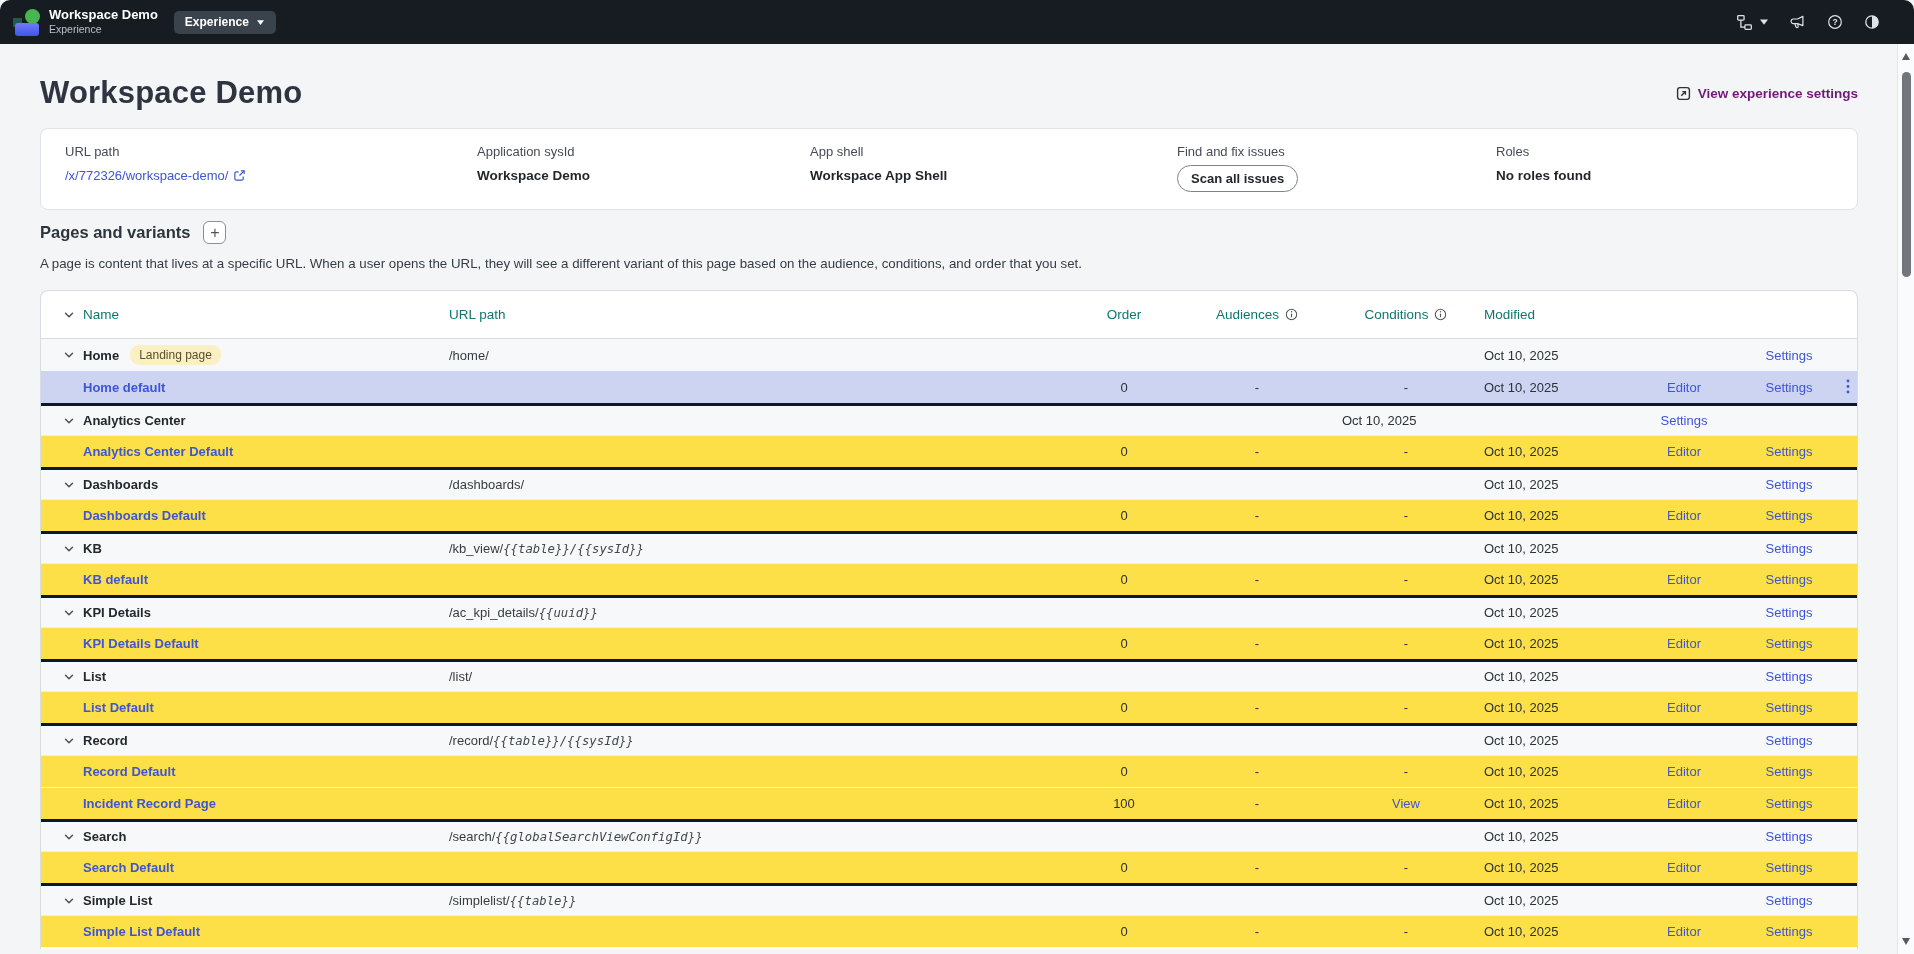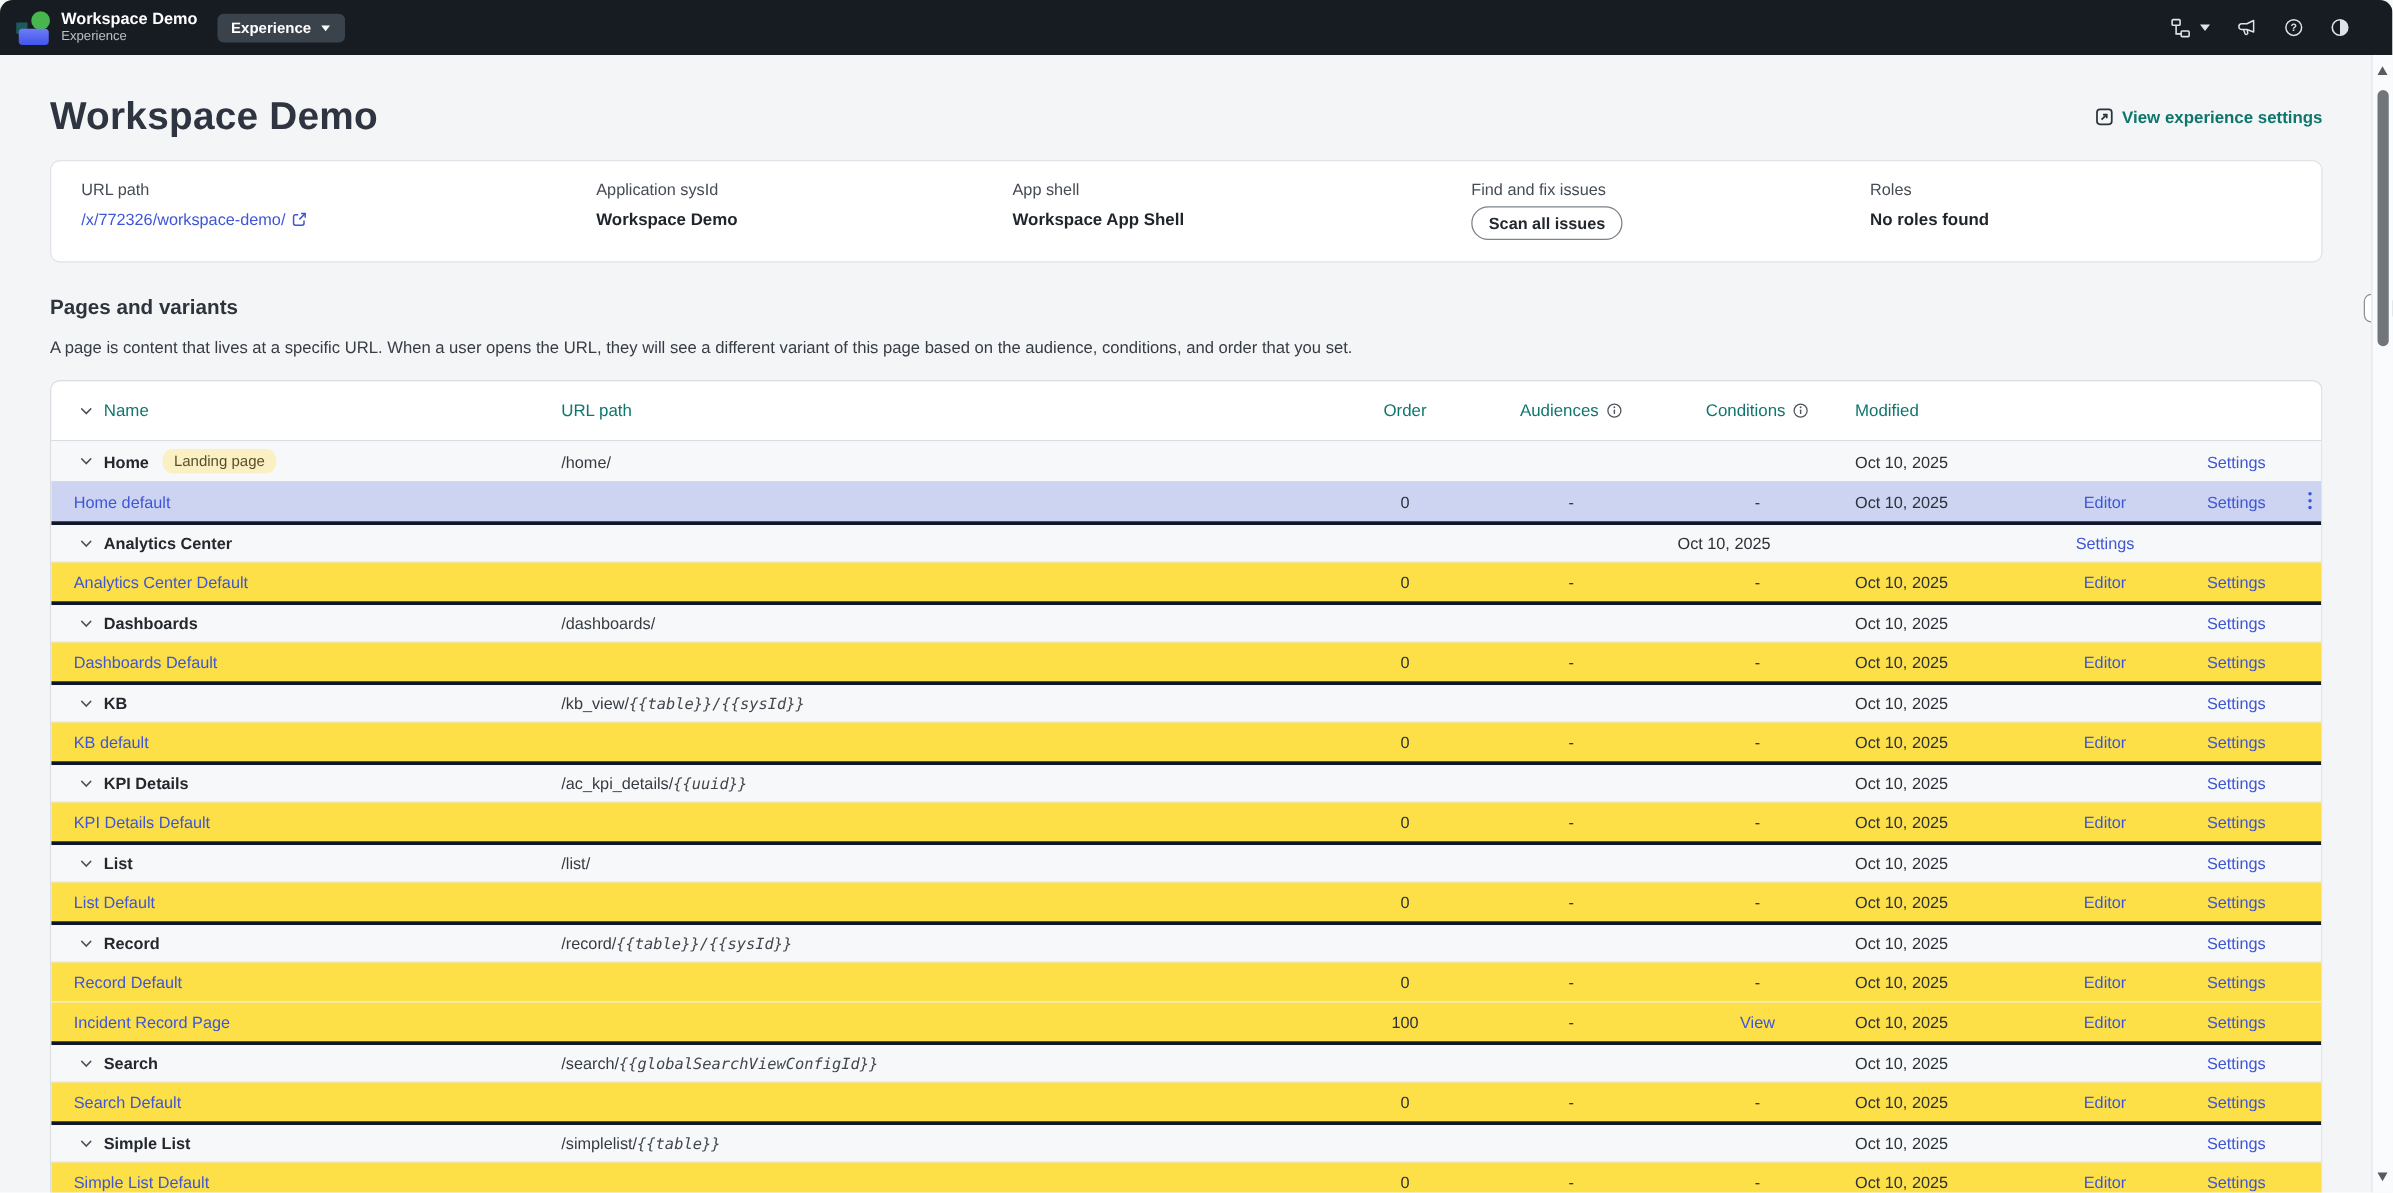--- a/index.html
+++ b/index.html
@@ -32,55 +32,55 @@
   .tb-sp { margin-right:9px; }
   
   .scrollbar { position:absolute; right:0; top:44px; width:17px; height:910px; background:#fafbfc; border-left:1px solid #e4e6e9; }
   .sb-up, .sb-down { position:absolute; left:4px; width:0; height:0; }
   .sb-up { top:9px; border-left:4.5px solid transparent; border-right:4.5px solid transparent; border-bottom:7px solid #555b61; }
   .sb-down { bottom:9px; border-left:4.5px solid transparent; border-right:4.5px solid transparent; border-top:7px solid #555b61; }
   .sb-thumb { position:absolute; top:28px; left:3.5px; width:9px; height:205px; border-radius:5px; background:#71767c; }
   
   .page-head { display:flex; justify-content:space-between; align-items:flex-start; padding:74px 56px 0 40px; }
   .page-title { font-size:31px; font-weight:600; color:#2e3440; letter-spacing:.2px; line-height:38px; margin:0; }
-  .view-link { display:flex; align-items:center; gap:7px; font-size:13.5px; font-weight:bold; color:#0f766e; margin-top:12px; cursor:pointer; white-space:nowrap; }
+  .view-link { display:flex; align-items:center; gap:7px; font-size:13.5px; font-weight:bold; color:#701a75; margin-top:12px; cursor:pointer; white-space:nowrap; }
   
   .info-card {
     margin:16px 56px 0 40px; width:1818px; background:#fff; border:1px solid #dfe2e7; border-radius:8px;
     padding:15px 24px 17px; display:grid; grid-template-columns:412px 333px 367px 319px auto;
   }
   .info-label { font-size:13px; color:#454c55; }
   .info-value { margin-top:9px; font-size:13.5px; font-weight:bold; color:#1f252b; }
   .info-value.lnk { font-weight:normal; font-size:13px; display:flex; align-items:center; gap:5px; }
   a.link { color:#3d55d6; text-decoration:none; cursor:pointer; }
   .scan-btn {
     margin-top:6px; height:27px; padding:0 13px; border:1px solid #7c828a; border-radius:14px;
     background:#fff; font-weight:bold; font-size:13px; color:#23282e; font-family:"Liberation Sans",sans-serif; cursor:pointer;
   }
   
-  .section-head { margin:25px 0 0 40px; display:flex; align-items:center; gap:13px;justify-content:space-between; }
+  .section-head { margin:11px 0 0 40px; display:flex; align-items:center; gap:13px; }
   .section-title { font-size:16.5px; font-weight:bold; color:#2e343c; margin:0; }
   .add-btn { width:23px; height:23px; border:1px solid #8a9097; border-radius:6px; background:#fff; color:#4e555d;
     font-size:16px; line-height:1; display:flex; align-items:center; justify-content:center; cursor:pointer; padding:0; }
   .section-desc { margin:12px 0 0 40px; font-size:13.3px; color:#363c44; }
   
   .table-card {
     margin:19px 0 0 40px; width:1818px; height:659px; background:#fff;
     border:1px solid #d9dce0; border-bottom:none; border-radius:8px 8px 0 0; overflow:hidden;
   }
   .trow { display:grid; grid-template-columns:408px 620px 110px 156px 142px 150px 114px 96px 22px;
     align-items:center; height:32px; font-size:13px; color:#2b3138; }
   .trow.thead { height:48px; font-size:13.5px; color:#0f766e; border-bottom:1px solid #d9dce0; }
   .trow.parent { background:#f7f8f9; border-top:3px solid #0f172a; }
   .trow.variant { background:#fde047; border-top:1px solid #eceef1; }
   .trow.variant.selected { background:#cdd4f2; border-top-color:#cdd4f2; }
   .trow.parent:first-of-type { border-top:none; }
   .c { overflow:hidden; white-space:nowrap; }
   .c.name { display:flex; align-items:center; gap:8px; padding-left:22px; }
-  .c.name.indent { padding-left:18px; }
+  .c.name.indent { padding-left:42px;font-weight:bold; }
   .c.order { text-align:center; }
   .c.aud { text-align:center; }
   .c.cond { text-align:center; }
   .c.mod { padding-left:7px; }
   .c.editor { text-align:center; }
   .c.settings { text-align:center; }
   .c.kebab { display:flex; justify-content:center; align-items:center; }
   .pname { font-weight:600; color:#23282e; }
   .badge { background:#fbf0c3; color:#57502c; font-size:12px; padding:2.5px 9px 3.5px; border-radius:9px; margin-left:3px; }
   .upath { color:#363c43; }

